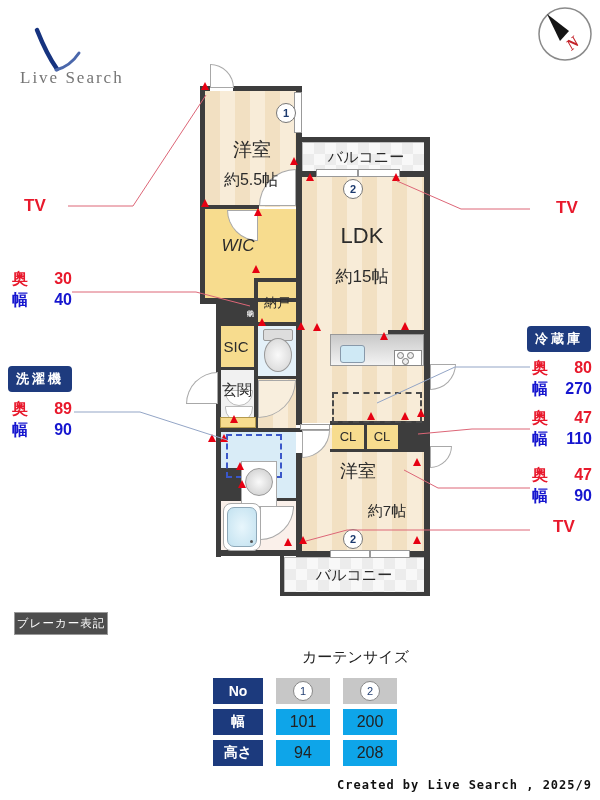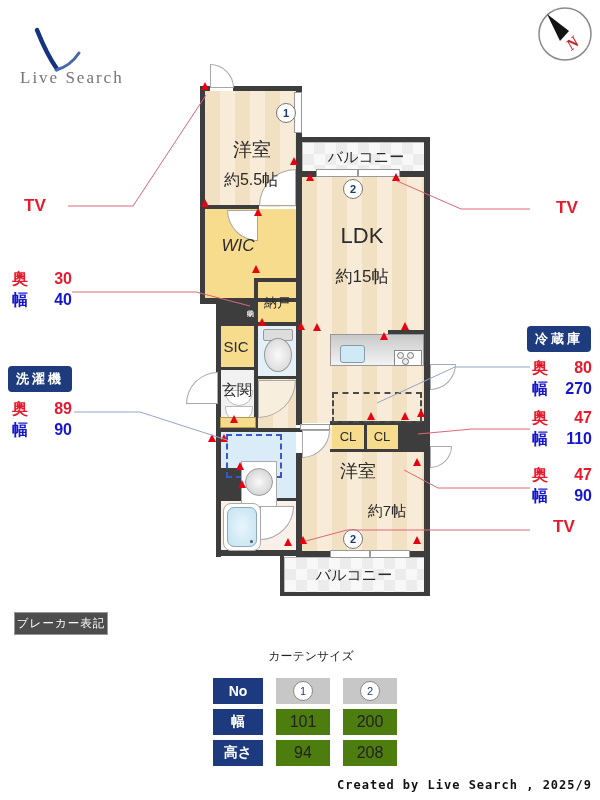--- a/index.html
+++ b/index.html
@@ -25,26 +25,26 @@
   .tag{position:absolute;background:#1e3b7e;color:#fff;border-radius:4px;font-size:13px;font-weight:bold;
        letter-spacing:3px;padding:4px 8px;}
   .tv{position:absolute;color:#e8192c;font-size:17px;font-weight:600;}
   .fixture{position:absolute;box-sizing:border-box;}
   .legendbox{position:absolute;left:399px;top:617px;width:192px;background:#e5e5e5;border-radius:7px;
              padding:8px 10px;font-size:10.5px;letter-spacing:1.5px;line-height:1.9;color:#1a1a1a;box-sizing:border-box;}
   .legendbox .tri{color:#e60012;font-size:9px;}
   .bk{position:absolute;left:14px;top:612px;width:94px;border:1px solid #999;box-sizing:border-box;}
   .bk-h{background:#4d4d4d;color:#fff;font-size:11.5px;text-align:center;padding:3px 0;letter-spacing:1px;}
   .bk-v{background:#fff;color:#e60012;font-size:19px;font-weight:bold;text-align:center;padding:3px 0;}
-  .ct-title{position:absolute;left:213px;top:648px;width:196px;text-align:center;font-size:12px;color:#222;}
+  .ct-title{position:absolute;left:213px;top:648px;width:196px;text-align:right;font-size:15px;color:#222;}
   .ct{position:absolute;left:213px;top:678px;display:grid;grid-template-columns:50px 54px 54px;
       grid-auto-rows:26px;column-gap:13px;row-gap:5px;}
   .ct .hd{background:#1c3a7d;color:#fff;font-size:14px;font-weight:bold;display:flex;align-items:center;justify-content:center;}
   .ct .colhd{background:#c7c7c7;display:flex;align-items:center;justify-content:center;}
-  .ct .val{background:#4d7c0f;color:#222;font-size:16px;display:flex;align-items:center;justify-content:center;}
+  .ct .val{background:#0ea5e9;color:#222;font-size:16px;display:flex;align-items:center;justify-content:center;}
   .circ{width:18px;height:18px;border:1px solid #888;border-radius:50%;background:#fff;color:#233f72;
         font-size:11px;display:flex;align-items:center;justify-content:center;}
   .credit{position:absolute;right:8px;top:778px;font-family:"DejaVu Sans Mono",monospace;font-size:12px;
           letter-spacing:1px;color:#111;font-weight:bold;}
   .logo-text{position:absolute;left:20px;top:68px;font-family:"Liberation Serif",serif;font-size:17px;
              color:#757575;letter-spacing:2px;}
   .vtxt{position:absolute;writing-mode:vertical-rl;color:#fff;font-size:7px;line-height:1;}
   svg.overlay{position:absolute;left:0;top:0;pointer-events:none;}
 </style>
 </head>

